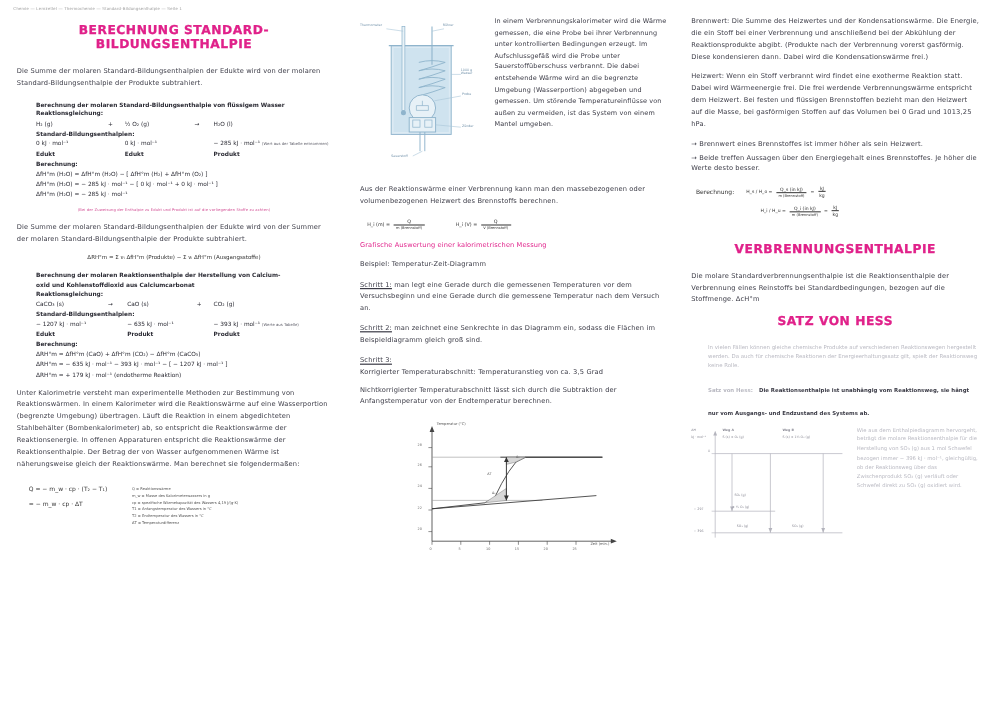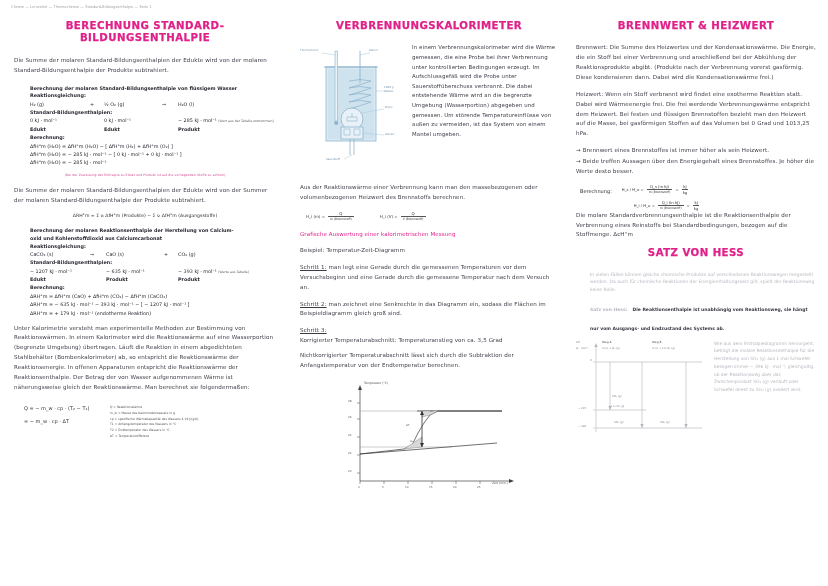--- a/index.html
+++ b/index.html
@@ -223,21 +223,20 @@
           <div style="font-size:3.05px;color:#555;line-height:1.95">cp = spezifische Wärmekapazität des Wassers 4,19 J/(g·K)</div>
           <div style="font-size:3.05px;color:#555;line-height:1.95">T1 = Anfangstemperatur des Wassers in °C</div>
           <div style="font-size:3.05px;color:#555;line-height:1.95">T2 = Endtemperatur des Wassers in °C</div>
           <div style="font-size:3.05px;color:#555;line-height:1.95">ΔT = Temperaturdifferenz</div>
         </div>
       </div>
     </div>
 
     <div class="col col2">
 
-      <h2 class="head">VERBRENNUNGSKALORIMETER</h2>
 
       <div class="calo-wrap">
 
         <div class="calo">
           <svg width="104" height="122" viewBox="0 0 104 122">
 
             <rect x="26" y="24" width="50" height="74" fill="#dceaf3" stroke="#8fb4cc" stroke-width="0.8"></rect>
             <rect x="28" y="26" width="46" height="70" fill="#cfe3ef" stroke="none"></rect>
 
             <line x1="24" y1="24" x2="78" y2="24" stroke="#8fb4cc" stroke-width="1"></line>
@@ -360,21 +359,20 @@
         <div class="tick" style="left:111px;top:104px">20</div>
         <div class="tick" style="left:135px;top:104px">25</div>
         <div class="tick" style="left:64px;top:42px">ΔT</div>
         <div class="tick" style="left:68px;top:58px">A₁</div>
         <div class="tick" style="left:88px;top:28px">A₂</div>
       </div>
     </div>
 
     <div class="col col3">
 
-      <h2 class="head">BRENNWERT &amp; HEIZWERT</h2>
 
       <p class="body">Brennwert: Die Summe des Heizwertes und der Kondensationswärme. Die Energie, die ein Stoff bei einer Verbrennung und anschließend bei der Abkühlung der Reaktionsprodukte abgibt. (Produkte nach der Verbrennung vorerst gasförmig. Diese kondensieren dann. Dabei wird die Kondensationswärme frei.)</p>
       <p class="body">Heizwert: Wenn ein Stoff verbrannt wird findet eine exotherme Reaktion statt. Dabei wird Wärmeenergie frei. Die frei werdende Verbrennungswärme entspricht dem Heizwert. Bei festen und flüssigen Brennstoffen bezieht man den Heizwert auf die Masse, bei gasförmigen Stoffen auf das Volumen bei 0 Grad und 1013,25 hPa.</p>
 
       <p class="body" style="margin-bottom:1px">→ Brennwert eines Brennstoffes ist immer höher als sein Heizwert.</p>
       <p class="body">→ Beide treffen Aussagen über den Energiegehalt eines Brennstoffes. Je höher die Werte desto besser.</p>
 
       <div style="display:flex;align-items:flex-start;gap:10px;margin:6px 0 0 4px">
         <div style="font-size:5px;color:#333;padding-top:4px">Berechnung:</div>
         <div>
@@ -398,20 +396,21 @@
             </span>
             <span>=</span>
             <span style="display:inline-block;text-align:center">
               <span style="display:block;border-bottom:.4px solid #555;padding:0 1px">kJ</span>
               <span style="display:block;padding:0 1px">kg</span>
             </span>
           </div>
         </div>
       </div>
 
+      <h2 class="head" style="margin-top:22px">VERBRENNUNGSENTHALPIE</h2>
       <p class="body">Die molare Standardverbrennungsenthalpie ist die Reaktionsenthalpie der Verbrennung eines Reinstoffs bei Standardbedingungen, bezogen auf die Stoffmenge. ΔcH°m</p>
 
       <h2 class="head" style="margin-top:4px">SATZ VON HESS</h2>
 
       <div class="greyblock" style="padding-left:14px">In vielen Fällen können gleiche chemische Produkte auf verschiedenen Reaktionswegen hergestellt werden. Da auch für chemische Reaktionen der Energieerhaltungssatz gilt, spielt der Reaktionsweg keine Rolle.</div>
 
       <div style="padding-left:14px;margin-top:2px">
         <span class="greyblock" style="font-weight:700">Satz von Hess:</span>
         <span class="hess-stmt">Die Reaktionsenthalpie ist unabhängig vom Reaktionsweg, sie hängt nur vom Ausgangs- und Endzustand des Systems ab.</span>
       </div>

